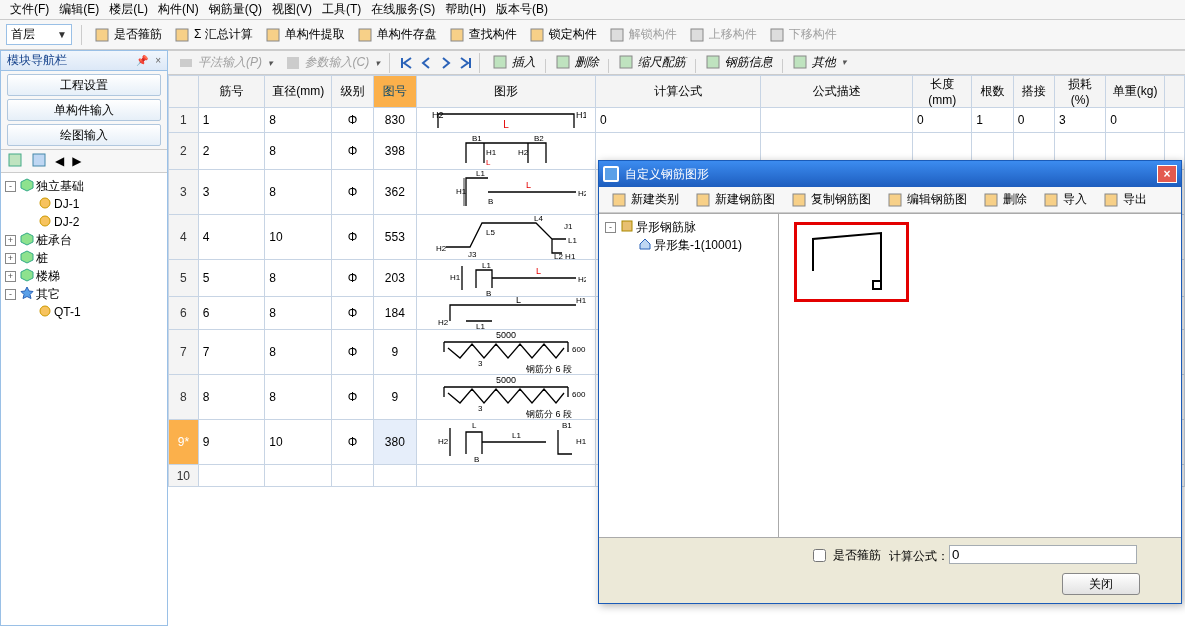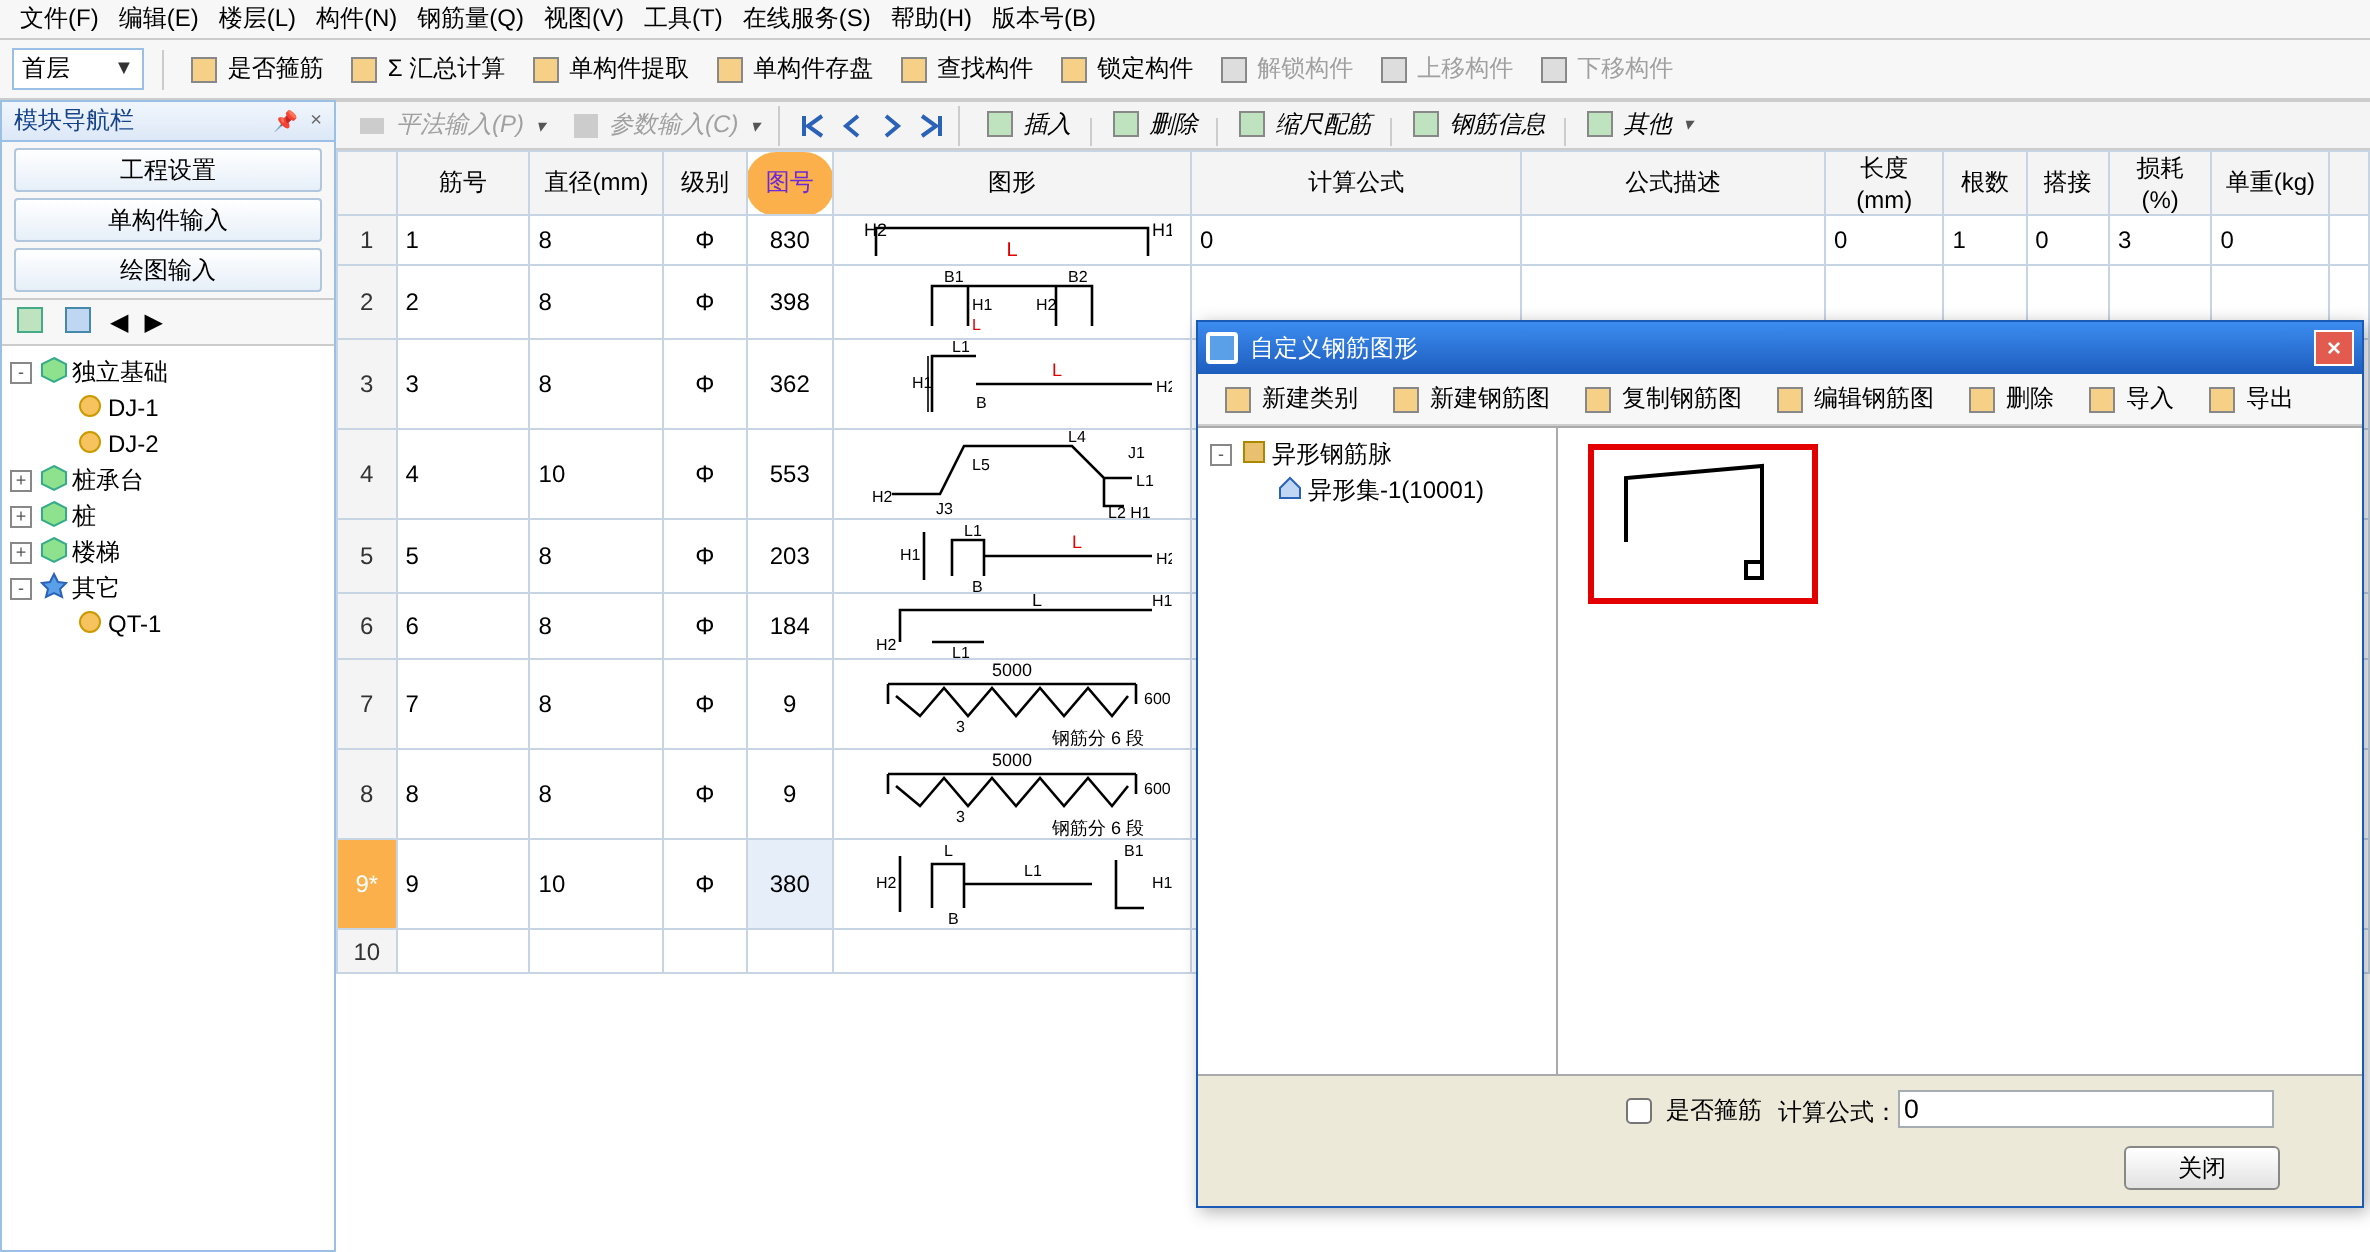--- a/index.html
+++ b/index.html
@@ -47,21 +47,21 @@
   table.grid-tbl { border-collapse:collapse; table-layout:fixed; }
   table.grid-tbl th, table.grid-tbl td { border:1px solid #C7D4E4; font-size:12px; padding:0 4px; background:#fff; vertical-align:middle; height:22px;}
   table.grid-tbl th { background:#F4F4F4; font-weight:normal; text-align:center; height:22px;}
   .row-hdr { background:#F4F4F4 !important; text-align:center; color:#333; width:28px;}
   .row-hdr.sel { background:#FBB04B !important; color:#fff;}
   td.tall { height:50px;}
   .shape-cell { text-align:center;}
   .shape-cell svg { max-width:160px; max-height:44px; display:block; margin:0 auto;}
   td.num{ text-align:left;}
   td.highlight { background:#E6EEFA !important; }
-  th.col-sel { background:#FBB04B !important; color:#6d28d9;border-radius:15px;}
+  th.col-sel { background:#FBB04B !important; color:#0c4a6e;}
 
   
   .dialog { position:absolute; left:598px; top:160px; width:584px; height:444px; background:#7f1d1d; border:1px solid #1A5BB8; box-shadow:2px 2px 8px rgba(0,0,0,.3); display:flex; flex-direction:column;}
   .dlg-title { height:26px; background:linear-gradient(#3C8CF0,#1D5DBE); color:#fff; display:flex; align-items:center; padding:0 4px; gap:6px;}
   .dlg-title .icn{ width:16px; height:16px; background:#fff; border-radius:2px; display:inline-flex; align-items:center; justify-content:center;}
   .dlg-title .spacer{flex:1;}
   .dlg-title .close{ width:20px; height:18px; background:#E35A4F; border:1px solid #fff; color:#fff; font-weight:bold; text-align:center; line-height:16px; cursor:default;}
   .dlg-tools { height:26px; background:#F7F7F7; border-bottom:1px solid #ccc; display:flex; align-items:center; gap:4px; padding:0 6px;}
   .dlg-body { flex:1; display:flex; border-top:1px solid #aaa;}
   .dlg-tree { width:180px; background:#fff; border-right:1px solid #aaa; padding:4px;}

